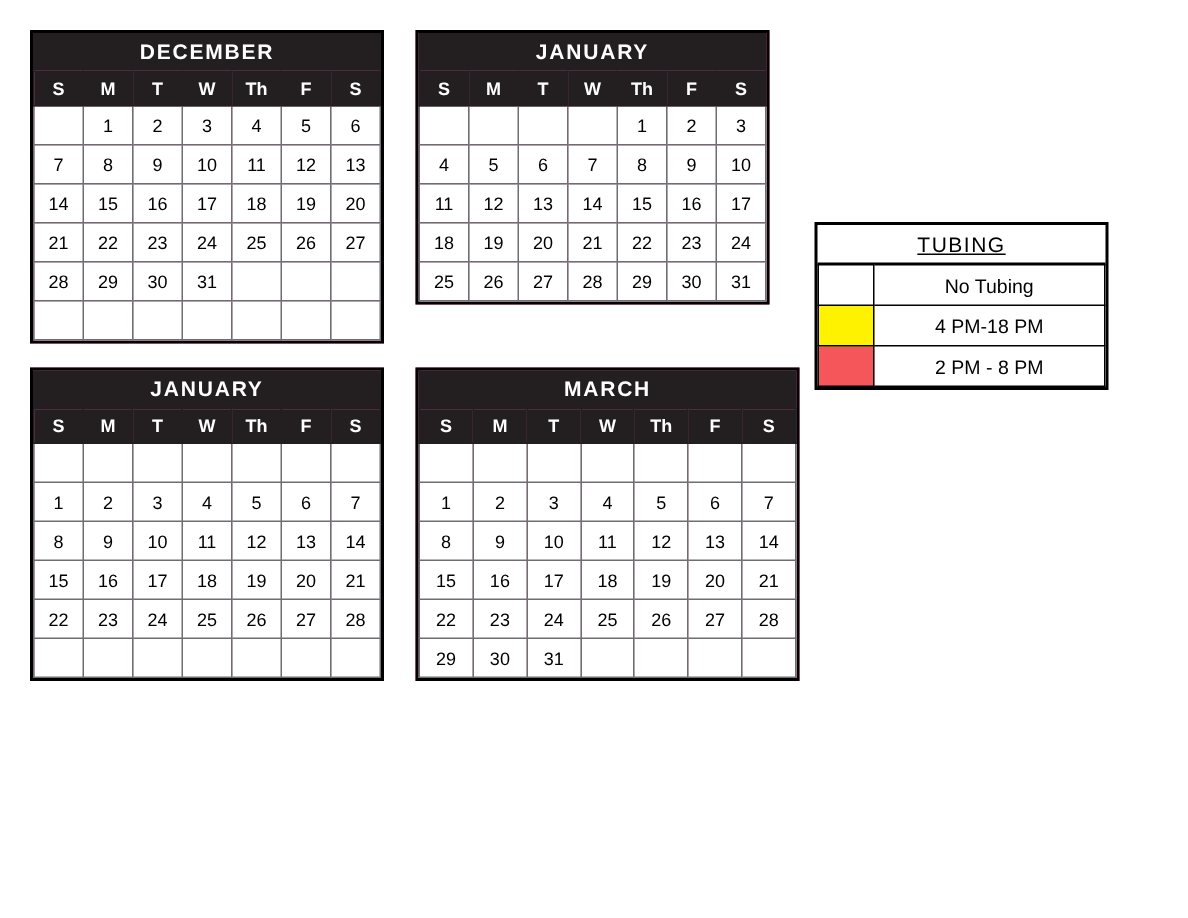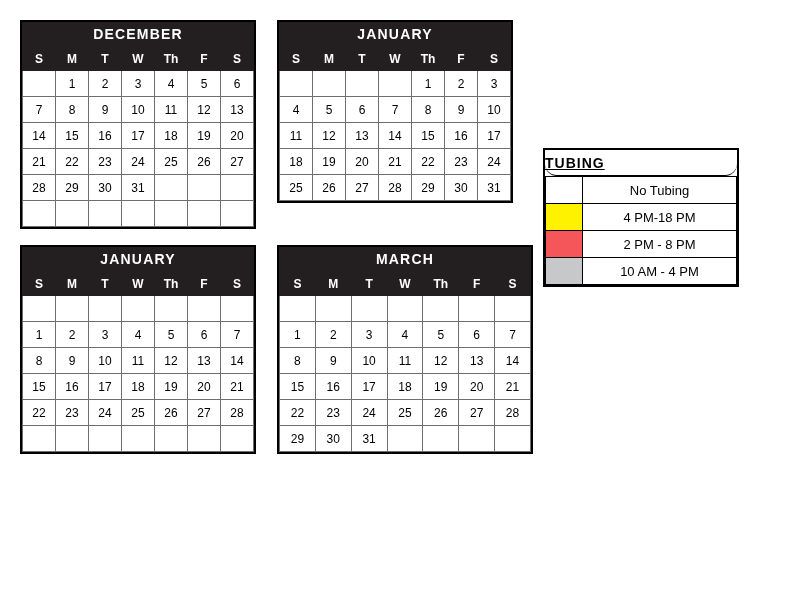--- a/index.html
+++ b/index.html
@@ -66,29 +66,28 @@
   .legend {
     position: absolute;
     left: 543px;
     top: 148px;
     width: 196px;
     border: 2px solid #000000;
     box-sizing: border-box;
     background: #ffffff;
   }
   .legend-title {
-    text-align: left;
+    text-align: center;
     font-size: 14px;
-    font-weight: bold;
+    font-weight: normal;
     letter-spacing: 1px;
     padding: 6px 0 5px 0;
     text-decoration: underline;
     border-bottom: 1px solid #000000;
     line-height: 1;
-    border-radius: 12px;
   }
   table.legend-grid {
     border-collapse: collapse;
     width: 100%;
     table-layout: fixed;
   }
   table.legend-grid td {
     border: 1px solid #000000;
     height: 26px;
     padding: 0;
@@ -390,19 +389,15 @@
           <td class="legend-label">No Tubing</td>
         </tr>
         <tr>
           <td class="swatch c-yellow"></td>
           <td class="legend-label">4 PM-18 PM</td>
         </tr>
         <tr>
           <td class="swatch c-red"></td>
           <td class="legend-label">2 PM - 8 PM</td>
         </tr>
-        <tr>
-          <td class="swatch c-gray"></td>
-          <td class="legend-label">10 AM - 4 PM</td>
-        </tr>
       </tbody>
     </table>
 </div>
 
 </body></html>

